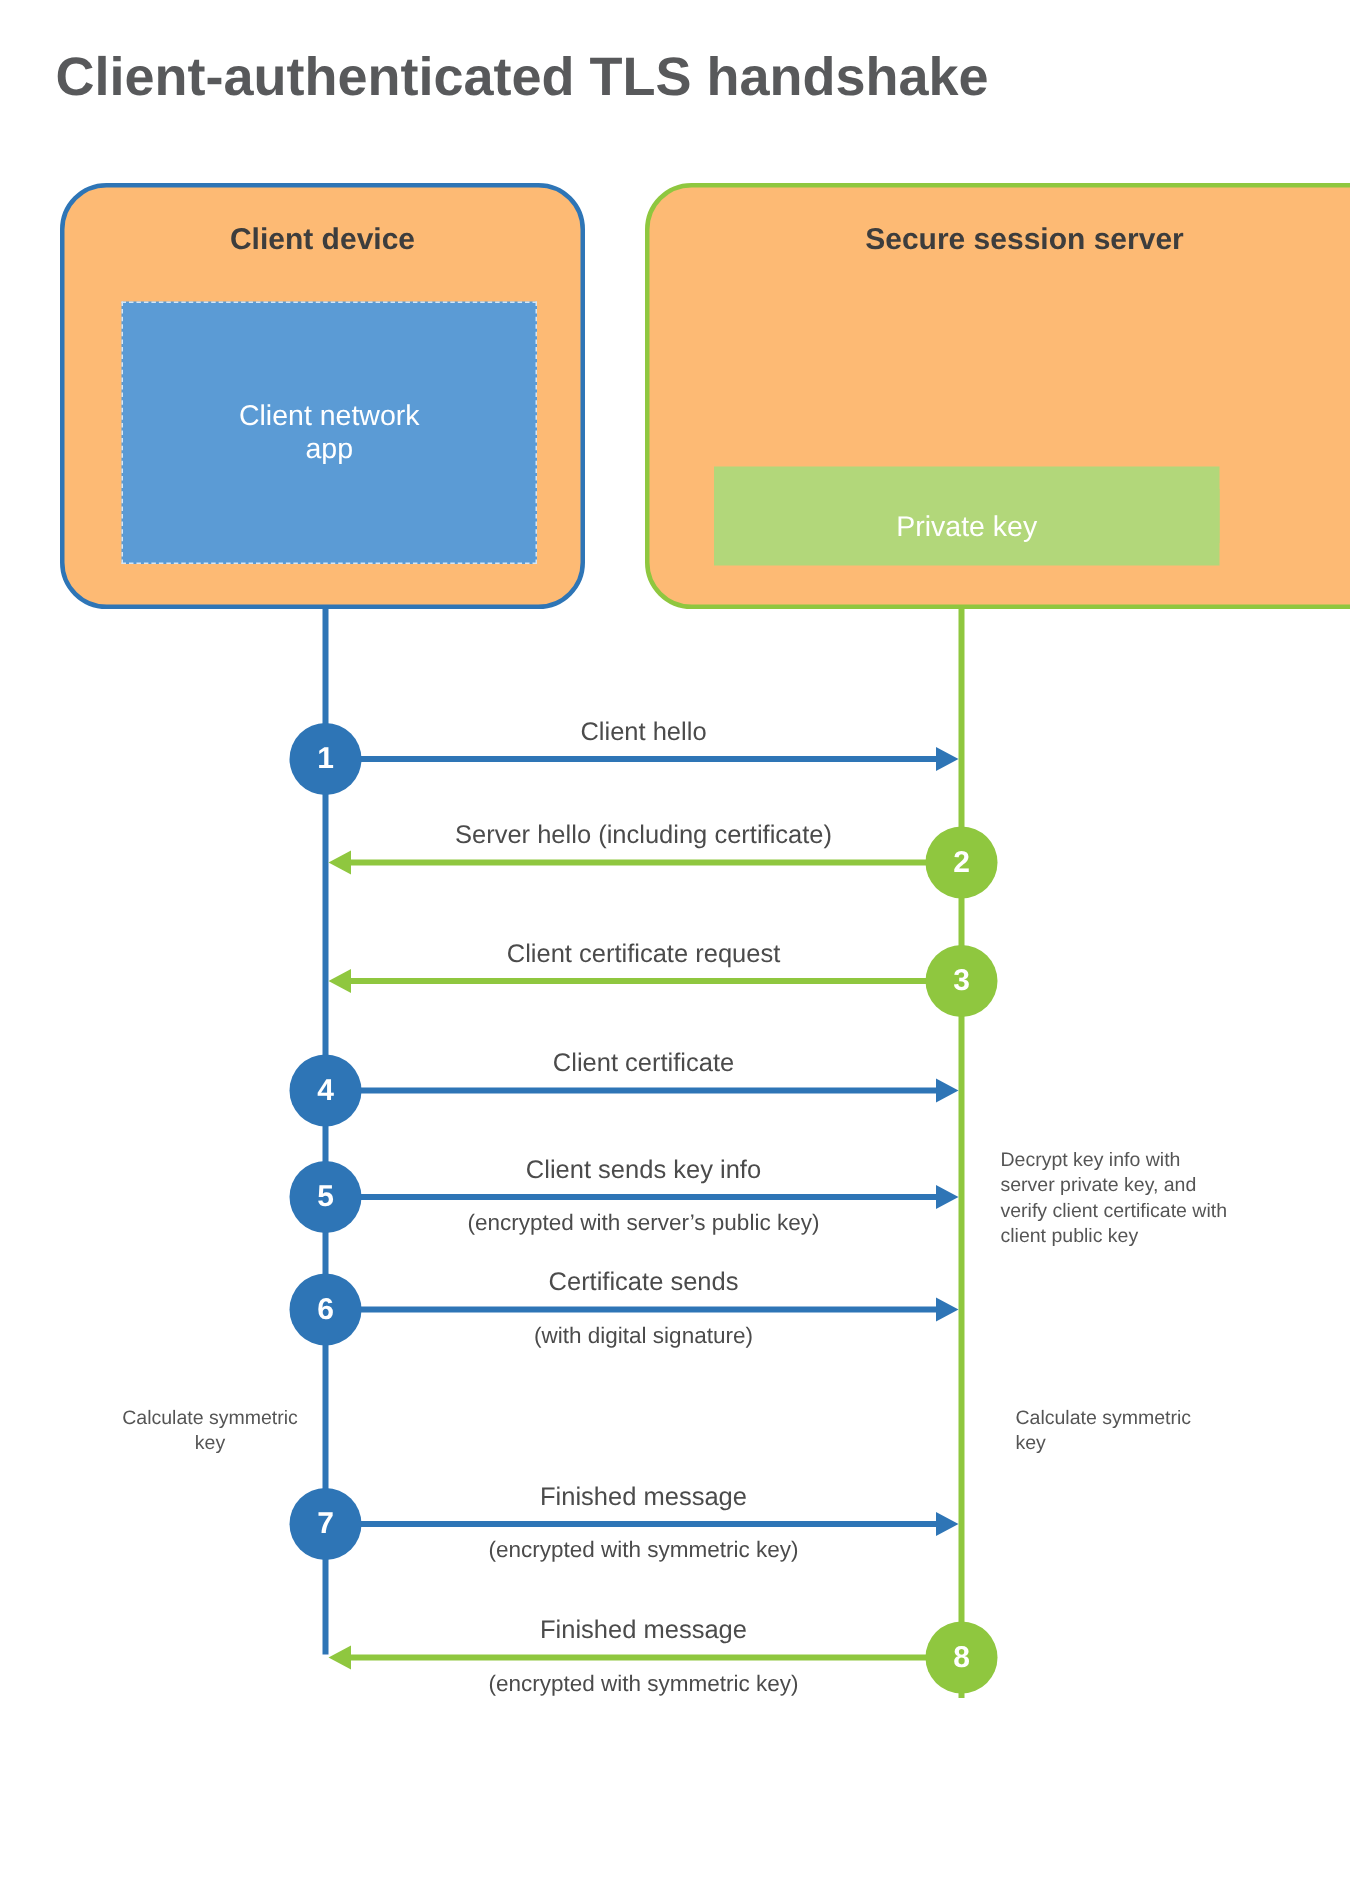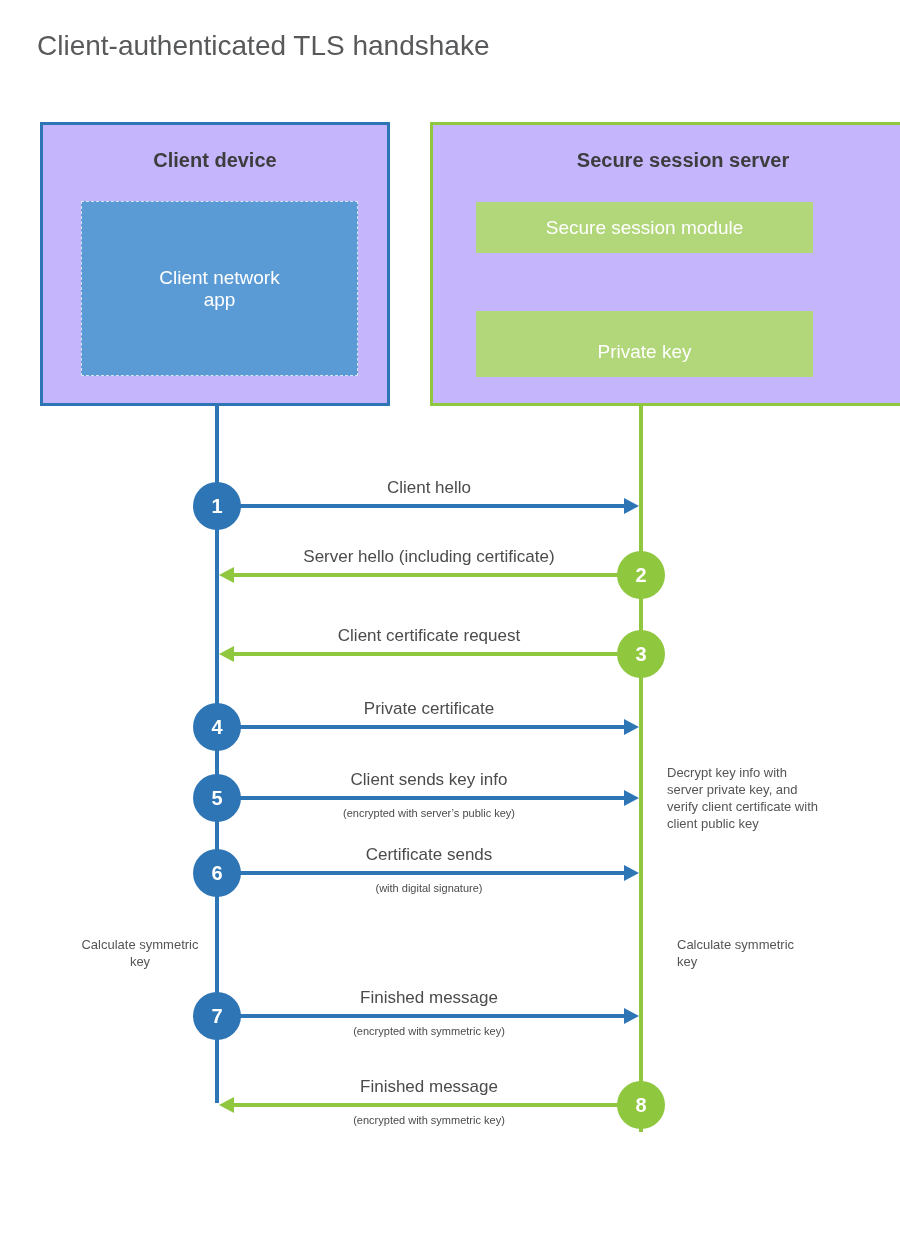--- a/index.html
+++ b/index.html
@@ -10,24 +10,24 @@
     --text-dark:#3d3d3d;
     --text-label:#4b4b4b;
     --text-title:#58595b;
   }
   html,body{margin:0;padding:0;background:#fff;}
   .canvas{
     position:relative;width:900px;height:1256px;background:#ffffff;
     font-family:"Liberation Sans","DejaVu Sans",sans-serif;overflow:hidden;
   }
   .title{
-    position:absolute;left:37px;top:30px;font-size:28px;font-weight:400;
+    position:absolute;left:37px;top:30px;font-size:36px;font-weight:700;
     color:var(--text-title);
   }
-  .box{position:absolute;background:#c4b5fd;box-sizing:border-box;}
+  .box{position:absolute;background:#fdba74;box-sizing:border-box;border-radius:31px;}
   .client-box{left:40px;top:122px;width:350px;height:284px;border:3px solid var(--blue);}
   .server-box{left:430px;top:122px;width:506px;height:284px;border:3px solid var(--green);}
   .box-heading{margin-top:24px;text-align:center;font-size:20px;font-weight:700;color:var(--text-dark);}
   .app-box{
     position:absolute;left:38px;top:76px;width:277px;height:175px;
     background:var(--light-blue);border:1px dashed rgba(255,255,255,.75);
     display:flex;align-items:center;justify-content:center;
     color:#fff;font-size:19px;text-align:center;white-space:pre-line;box-sizing:border-box;
   }
   .bar{
@@ -50,21 +50,21 @@
   .arrow{position:absolute;height:4px;}
   .arrow .shaft{position:absolute;top:0;height:4px;}
   .arrow .head{position:absolute;top:-6px;width:0;height:0;}
   .arrow.right{left:217px;width:422px;}
   .arrow.right .shaft{left:0;right:13px;background:var(--blue);}
   .arrow.right .head{right:0;border-left:15px solid var(--blue);border-top:8px solid transparent;border-bottom:8px solid transparent;}
   .arrow.left{left:219px;width:422px;}
   .arrow.left .shaft{left:13px;right:0;background:var(--green);}
   .arrow.left .head{left:0;border-right:15px solid var(--green);border-top:8px solid transparent;border-bottom:8px solid transparent;}
   .msg-label{position:absolute;left:217px;width:424px;text-align:center;font-size:17px;color:var(--text-label);}
-  .msg-sub{position:absolute;left:217px;width:424px;text-align:center;font-size:11px;color:var(--text-label);}
+  .msg-sub{position:absolute;left:217px;width:424px;text-align:center;font-size:15px;color:var(--text-label);}
   .note{position:absolute;font-size:13px;line-height:17px;color:#555;}
   .note-decrypt{left:667px;top:764px;width:158px;}
   .note-calc-left{left:75px;top:936px;width:130px;text-align:center;}
   .note-calc-right{left:677px;top:936px;width:120px;text-align:left;}
 </style>
 </head>
 <body>
 
 <div class="canvas">
 
@@ -73,23 +73,20 @@
   <div class="box client-box">
     <div class="box-heading">Client device</div>
     <div class="app-box">
       <span>Client network
 app</span>
     </div>
   </div>
 
   <div class="box server-box">
     <div class="box-heading">Secure session server</div>
-    <div class="bar bar-1">
-      <span>Secure session module</span>
-    </div>
     <div class="bar bar-2">
       <span>Certs</span>
     </div>
     <div class="bar bar-3">
       <span>Private key</span>
     </div>
   </div>
 
   <div class="vline blue"></div>
   <div class="vline green"></div>
@@ -114,21 +111,21 @@
 
   <div class="msg-label" style="top:626px">Client certificate request</div>
   <div class="arrow left" style="top:652px">
       <div class="head"></div>
       <div class="shaft"></div>
     </div>
   <div class="circle green" style="left:617px;top:630px">
       <span>3</span>
     </div>
 
-  <div class="msg-label" style="top:699px">Private certificate</div>
+  <div class="msg-label" style="top:699px">Client certificate</div>
   <div class="arrow right" style="top:725px">
       <div class="shaft"></div>
       <div class="head"></div>
     </div>
   <div class="circle blue" style="left:193px;top:703px">
       <span>4</span>
     </div>
 
   <div class="msg-label" style="top:770px">Client sends key info</div>
   <div class="arrow right" style="top:796px">

